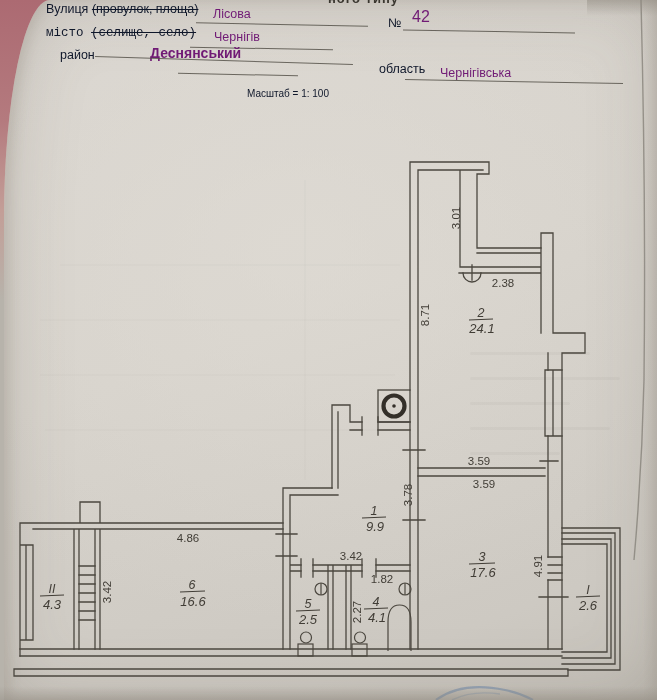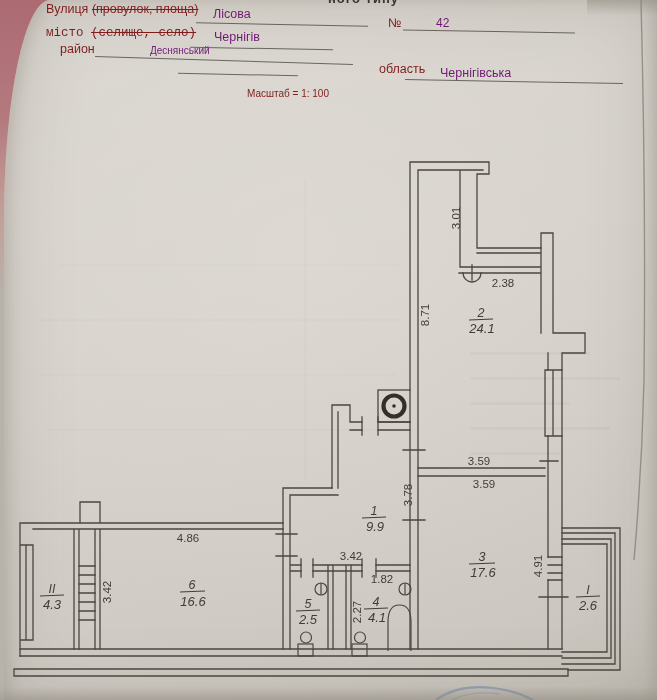--- a/index.html
+++ b/index.html
@@ -15,21 +15,21 @@
         background:
           radial-gradient(120% 90% at 45% 35%, rgba(226,222,215,.55) 0%, rgba(226,222,215,0) 60%),
           linear-gradient(160deg,#dad6d0 0%,#d6d2cb 45%,#cdc9c2 85%,#c4c0b8 100%);
         box-shadow:inset 0 0 70px rgba(95,88,76,.22), inset 6px 0 12px rgba(120,110,95,.18);}
   .edge-right{position:absolute;top:0;right:0;width:14px;height:700px;
         background:linear-gradient(to right,rgba(160,154,144,0),rgba(160,154,144,.35));}
   .corner-tr{position:absolute;top:0;right:0;width:70px;height:16px;
         background:linear-gradient(to bottom,rgba(140,134,124,.45),rgba(140,134,124,0));}
   .edge-bottom{position:absolute;left:0;bottom:0;width:657px;height:14px;
         background:linear-gradient(to top,rgba(140,134,124,.4),rgba(140,134,124,0));}
-  .txt{position:absolute;color:#7f1d1d;font-size:12.5px;white-space:nowrap;}
+  .txt{position:absolute;color:#0f172a;font-size:12.5px;white-space:nowrap;}
   .val{color:#701a75;}
   .strike{text-decoration:line-through;}
   .rule{position:absolute;height:0;border-bottom:1.4px solid #56524a;opacity:.85;}
   .clipline{position:absolute;top:-9px;left:328px;color:#3a362f;font-weight:bold;font-size:13px;letter-spacing:1px;}
   svg{position:absolute;left:0;top:0;}
   svg text{fill:#413d36;font-family:"Liberation Sans",sans-serif;}
   .dim{font-size:11.5px;}
   .rnum,.rarea{font-style:italic;font-size:12.5px;}
   .rarea{font-size:13px;}
 </style>
@@ -43,32 +43,32 @@
   <div class="clipline">ного типу</div>
 
   <div class="txt" style="left:46px;top:2px;">
     <span>Вулиця</span>
     <span class="strike">(провулок, площа)</span>
   </div>
   <div class="txt val" style="left:213px;top:7px;">Лісова</div>
   <div class="rule" style="left:196px;top:24px;width:172px;transform:rotate(1.2deg);"></div>
 
   <div class="txt" style="left:388px;top:16px;">№</div>
-  <div class="txt val" style="left:412px;top:16px;font-size:12px;margin-left:24px;">42</div>
+  <div class="txt val" style="left:412px;top:8px;font-size:16px;">42</div>
   <div class="rule" style="left:403px;top:31px;width:172px;transform:rotate(1deg);"></div>
 
   <div class="txt" style="left:46px;top:26px;font-family:Liberation Mono, monospace;">
     <span>місто</span>
     <span class="strike">(селище, село)</span>
   </div>
   <div class="txt val" style="left:214px;top:30px;">Чернігів</div>
   <div class="rule" style="left:190px;top:48px;width:143px;transform:rotate(1deg);"></div>
 
-  <div class="txt" style="left:46px;top:42px;padding-left:14px;">район</div>
-  <div class="txt val" style="left:150px;top:45px;font-size:10px;">Деснянський</div>
+  <div class="txt" style="left:46px;top:48px;padding-left:14px;">район</div>
+  <div class="txt val" style="left:150px;top:45px;font-size:14px;font-weight:bold;">Деснянський</div>
   <div class="rule" style="left:95px;top:60px;width:258px;transform:rotate(1.8deg);"></div>
   <div class="rule" style="left:178px;top:74px;width:120px;transform:rotate(1.2deg);"></div>
 
   <div class="txt" style="left:360px;top:62px;margin-left:19px;">область</div>
   <div class="txt val" style="left:440px;top:66px;">Чернігівська</div>
   <div class="rule" style="left:405px;top:81px;width:218px;transform:rotate(1deg);"></div>
 
   <div class="txt" style="left:247px;top:88px;font-size:10px;">Масштаб = 1: 100</div>
 
   <svg width="657" height="700" viewBox="0 0 657 700">

